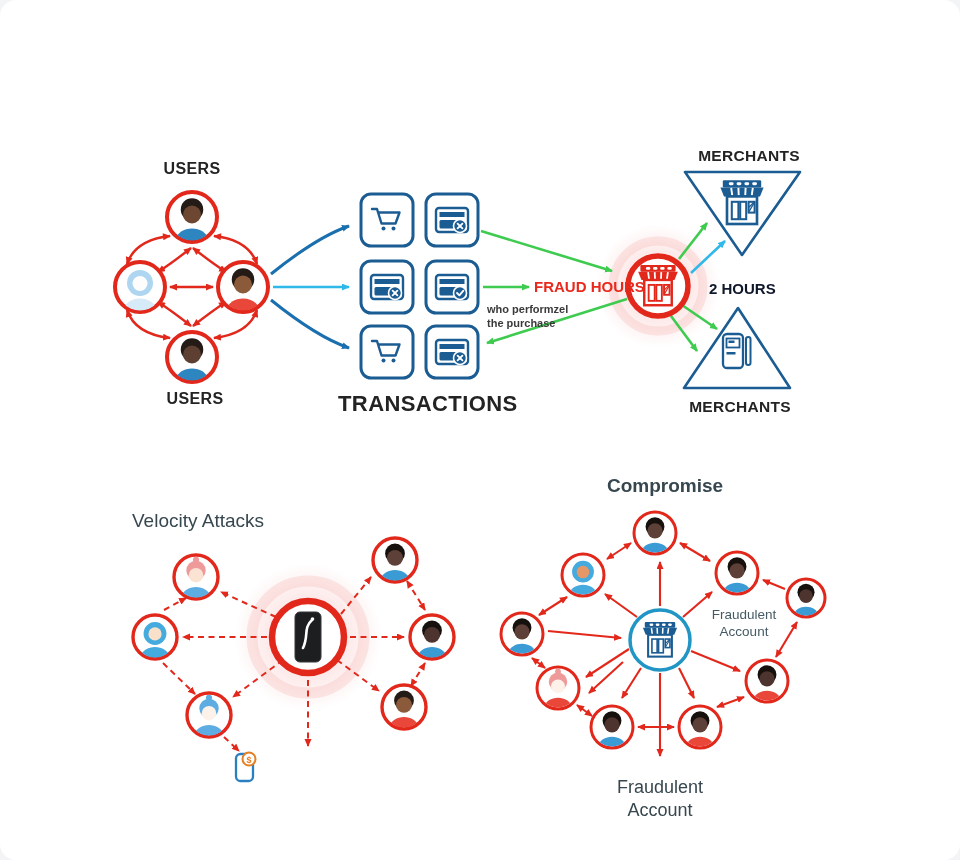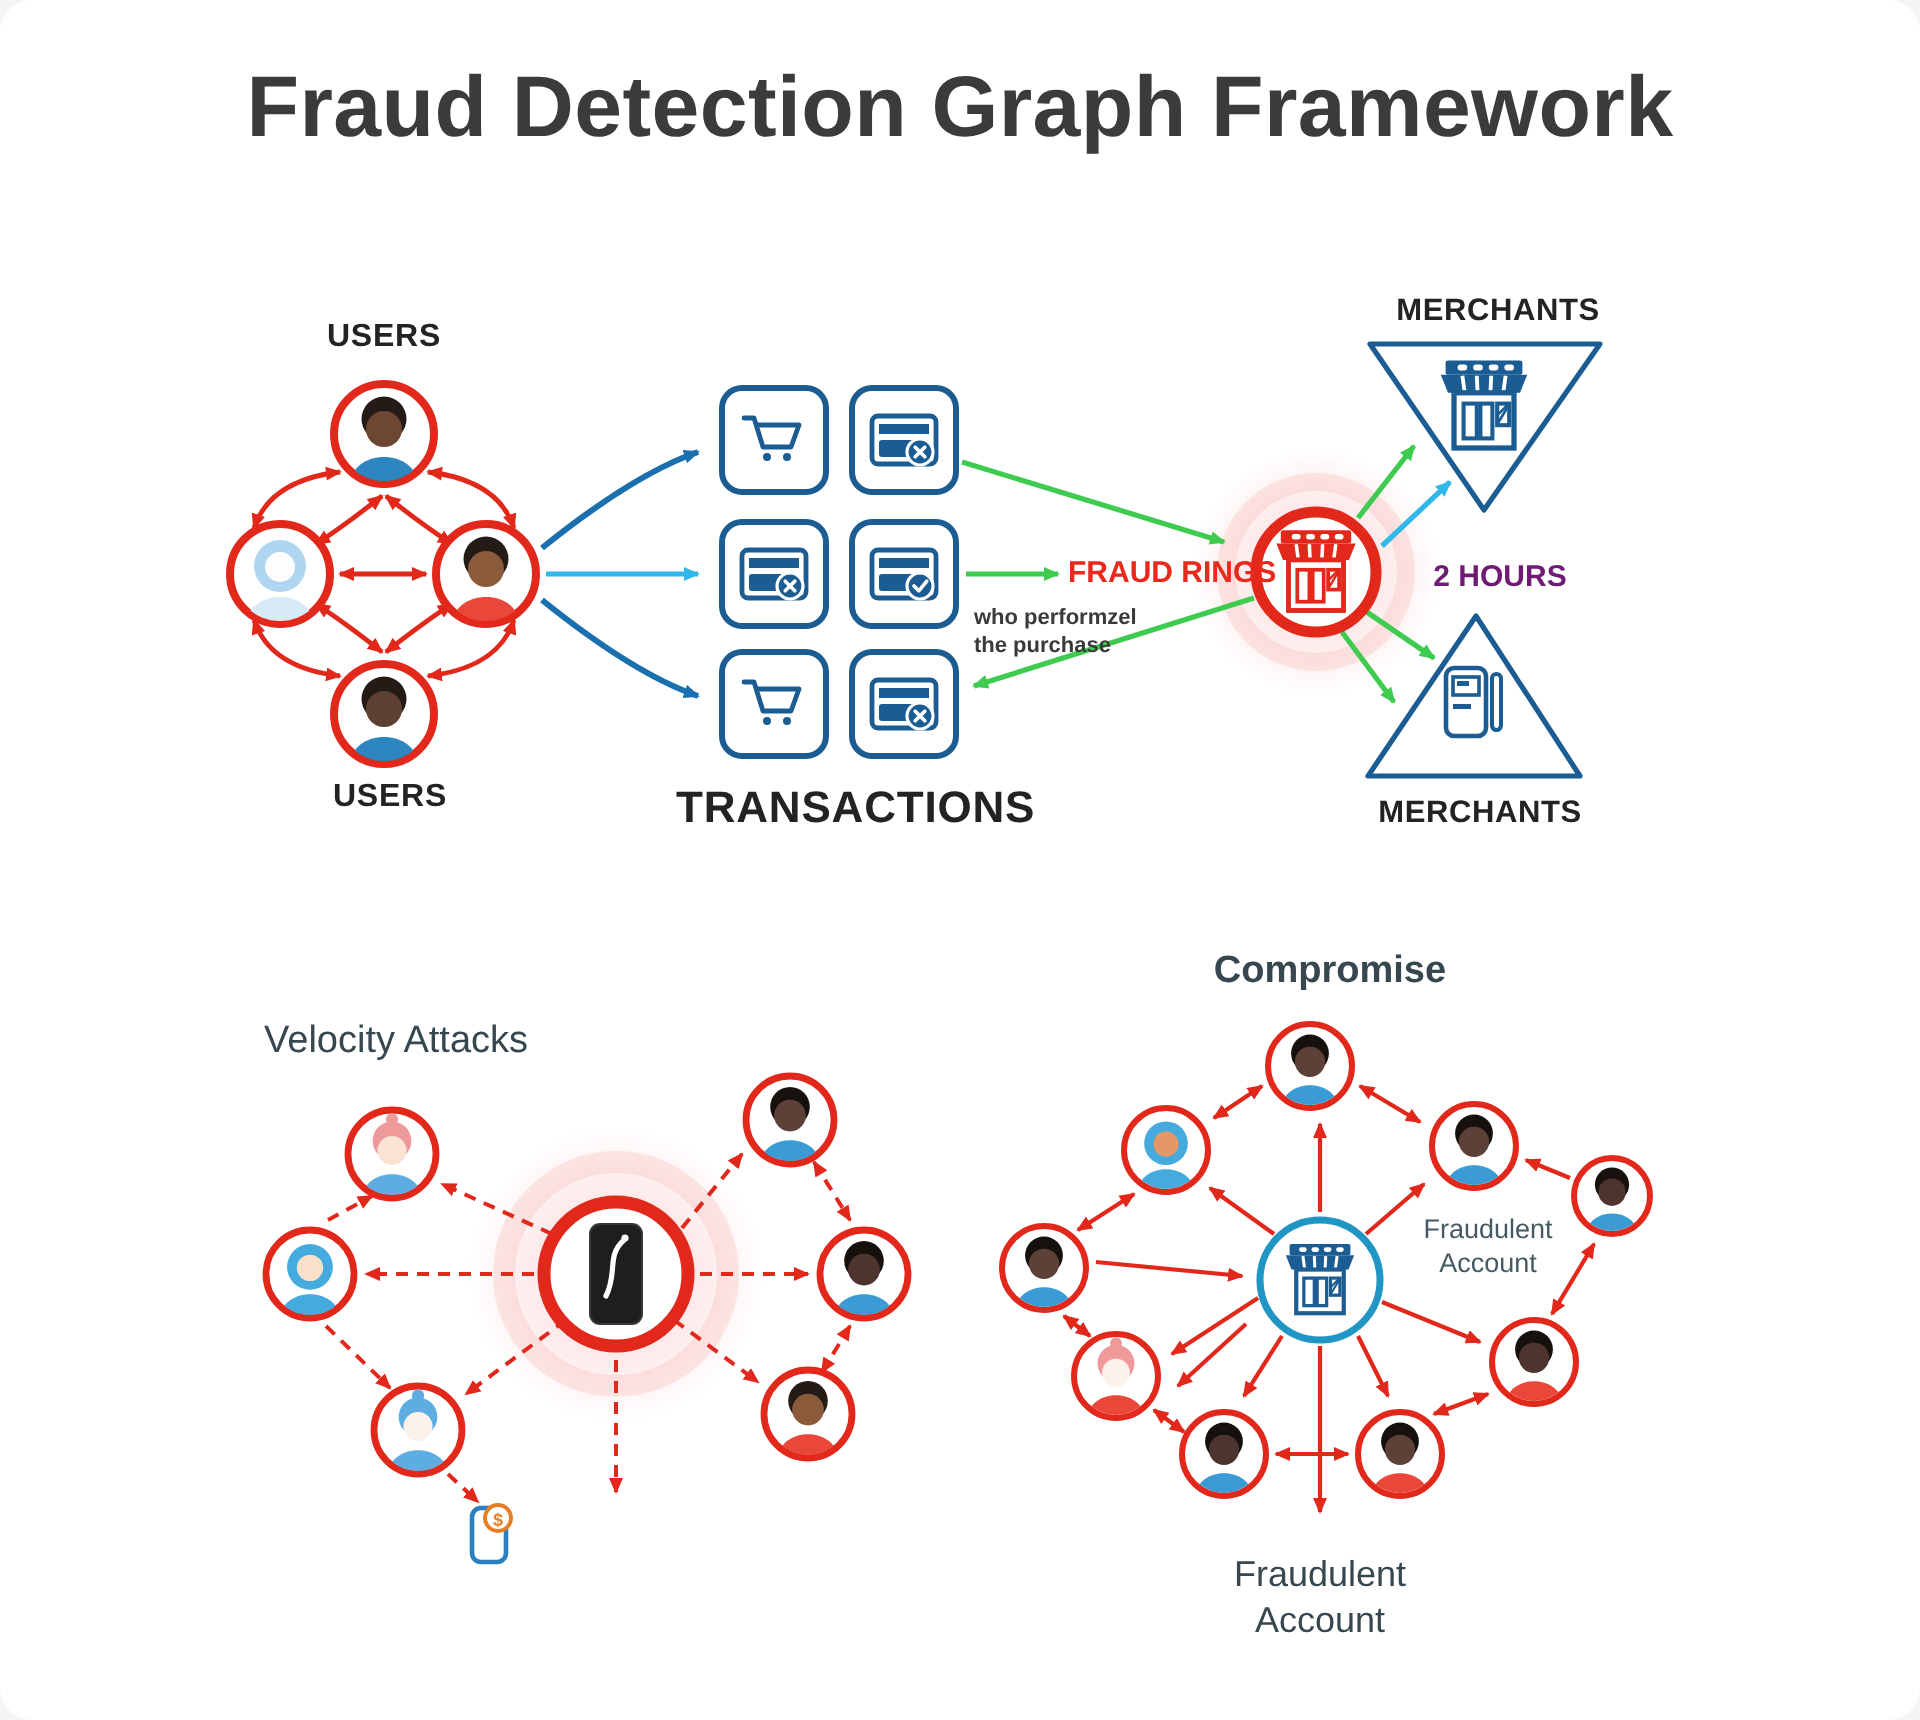--- a/index.html
+++ b/index.html
@@ -8,32 +8,31 @@
   .title{position:absolute;left:0;top:30px;width:960px;margin:0;text-align:center;
          font-size:43px;font-weight:700;color:#3b3b3b;letter-spacing:.2px;}
   .lbl{position:absolute;color:#232323;line-height:1.15;}
   #lbl-users-top{left:130px;top:160px;width:124px;text-align:center;font-size:16px;font-weight:600;letter-spacing:.4px;}
   #lbl-users-bottom{left:133px;top:390px;width:124px;text-align:center;font-size:16px;font-weight:600;letter-spacing:.4px;}
   #lbl-transactions{left:338px;top:391px;width:166px;text-align:center;font-size:22px;font-weight:600;letter-spacing:.4px;}
   #lbl-merchants-top{left:687px;top:147px;width:124px;text-align:center;font-size:15.5px;font-weight:600;letter-spacing:.3px;}
   #lbl-merchants-bottom{left:678px;top:398px;width:124px;text-align:center;font-size:15.5px;font-weight:600;letter-spacing:.3px;}
   #lbl-fraud-rings{left:534px;top:278px;width:110px;font-size:15px;font-weight:700;color:#e8291c;white-space:nowrap;}
   #lbl-fraud-sub{left:487px;top:303px;font-size:11px;font-weight:700;color:#3a3a3a;line-height:13.5px;}
-  #lbl-two-hours{left:709px;top:280px;width:82px;text-align:center;font-size:15px;font-weight:700;color:#701a75;white-space:nowrap;}
+  #lbl-two-hours{left:709px;top:280px;width:82px;font-size:15px;font-weight:700;color:#0f172a;white-space:nowrap;}
   #lbl-velocity-title{left:132px;top:510px;font-size:19px;font-weight:400;color:#37474f;}
   #lbl-velocity-caption{left:256px;top:751px;width:132px;text-align:center;font-size:13px;font-weight:500;color:#37474f;line-height:17px;}
   #lbl-compromise-title{left:600px;top:475px;width:130px;text-align:center;font-size:19px;font-weight:700;color:#37474f;}
   #lbl-fraud-side{left:700px;top:606px;width:88px;text-align:center;font-size:13.5px;font-weight:500;color:#455a64;line-height:17px;}
   #lbl-fraud-bottom{left:578px;top:776px;width:164px;text-align:center;font-size:18px;font-weight:500;color:#37474f;line-height:23px;}
 </style>
 </head>
 <body>
 
 <div class="canvas">
-  <h1 class="title">Fraud Detection Graph Framework</h1>
   <svg id="diagram" width="960" height="860" viewBox="0 0 960 860">
       <defs>
         <marker id="mkred" markerWidth="9" markerHeight="8" refX="7" refY="3.5" orient="auto" markerUnits="userSpaceOnUse">
           <path d="M0,0 L8,3.5 L0,7 Z" fill="#e2271b"></path>
         </marker>
         <marker id="msred" markerWidth="9" markerHeight="8" refX="1" refY="3.5" orient="auto" markerUnits="userSpaceOnUse">
           <path d="M8,0 L0,3.5 L8,7 Z" fill="#e2271b"></path>
         </marker>
         <marker id="mkgreen" markerWidth="9" markerHeight="8" refX="7" refY="3.5" orient="auto" markerUnits="userSpaceOnUse">
           <path d="M0,0 L8,3.5 L0,7 Z" fill="#3ecb4f"></path>
@@ -507,21 +506,21 @@
           </g>
         </g>
       </g>
     </svg>
 
   <div class="lbl" id="lbl-users-top">USERS</div>
   <div class="lbl" id="lbl-users-bottom">USERS</div>
   <div class="lbl" id="lbl-transactions">TRANSACTIONS</div>
   <div class="lbl" id="lbl-merchants-top">MERCHANTS</div>
   <div class="lbl" id="lbl-merchants-bottom">MERCHANTS</div>
-  <div class="lbl" id="lbl-fraud-rings">FRAUD RINGS</div>
+  <div class="lbl" id="lbl-fraud-rings">FRAUD HOURS</div>
   <div class="lbl" id="lbl-fraud-sub">
     <div>who performzel</div>
     <div>the purchase</div>
   </div>
   <div class="lbl" id="lbl-two-hours">2 HOURS</div>
   <div class="lbl" id="lbl-velocity-title">Velocity Attacks</div>
   <div class="lbl" id="lbl-compromise-title">Compromise</div>
   <div class="lbl" id="lbl-fraud-side">
     <div>Fraudulent</div>
     <div>Account</div>

